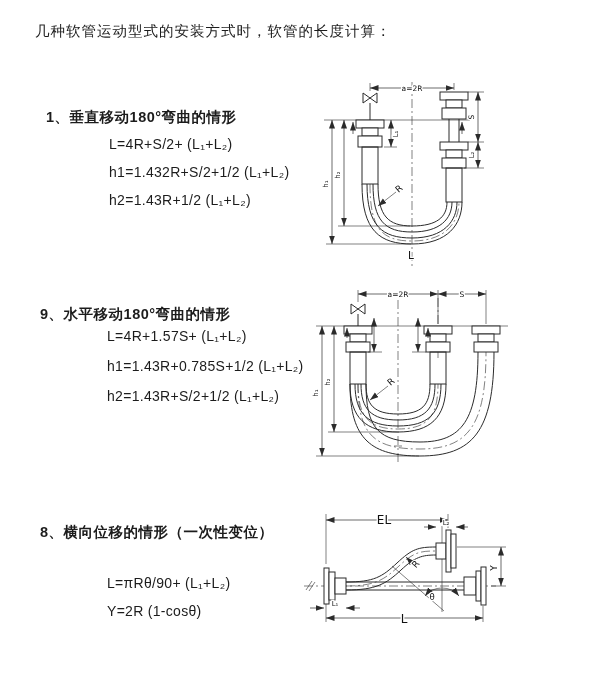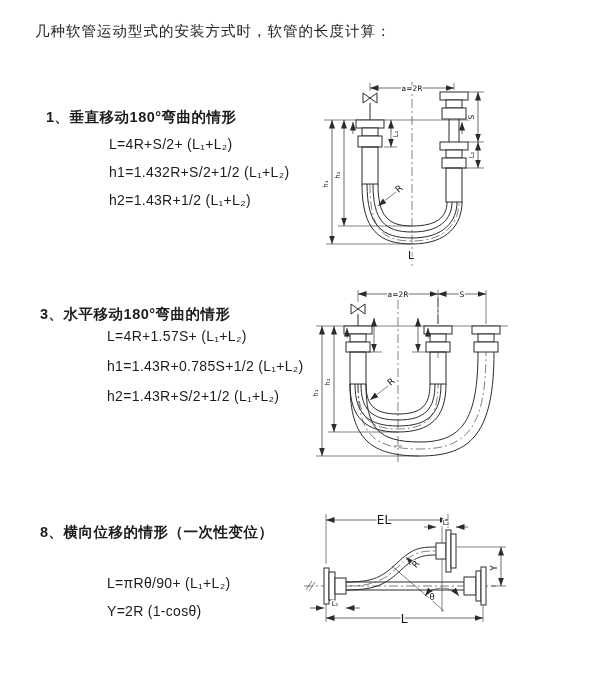--- a/index.html
+++ b/index.html
@@ -114,21 +114,21 @@
       <line class="thin" x1="26" y1="150" x2="98" y2="150"></line>
       <text class="lbl s7" x="28" y="99" transform="rotate(-90 28 99)">h₂</text>
     </g>
     <g>
       <line class="thin" x1="84" y1="116" x2="66" y2="130" marker-end="url(#d1-ar)"></line>
       <text class="lbl s9" x="89" y="115" transform="rotate(-40 89 115)">R</text>
     </g>
     <text class="lbl s10" x="99" y="183">L</text>
   </svg>
 
-  <div class="abs heading" style="left:40px;top:305px">3、水平移动180°弯曲的情形</div>
+  <div class="abs heading" style="left:40px;top:305px">9、水平移动180°弯曲的情形</div>
   <div class="abs formulas" style="left:62px;top:328px">
     <div class="formula" style="height:30px">L=4R+1.57S+ (L₁+L₂)</div>
     <div class="formula" style="height:30px">h1=1.43R+0.785S+1/2 (L₁+L₂)</div>
     <div class="formula" style="height:30px">h2=1.43R+S/2+1/2 (L₁+L₂)</div>
   </div>
 
   <svg style="left:308px;top:280px" width="210" height="190" viewBox="0 0 210 190">
     <defs>
       <marker id="d2-ar" markerWidth="9" markerHeight="7" refX="8.5" refY="3" orient="auto-start-reverse" markerUnits="userSpaceOnUse">
         <path d="M0,0 L8.5,3 L0,6 Z" fill="#2b2b2b"></path>

